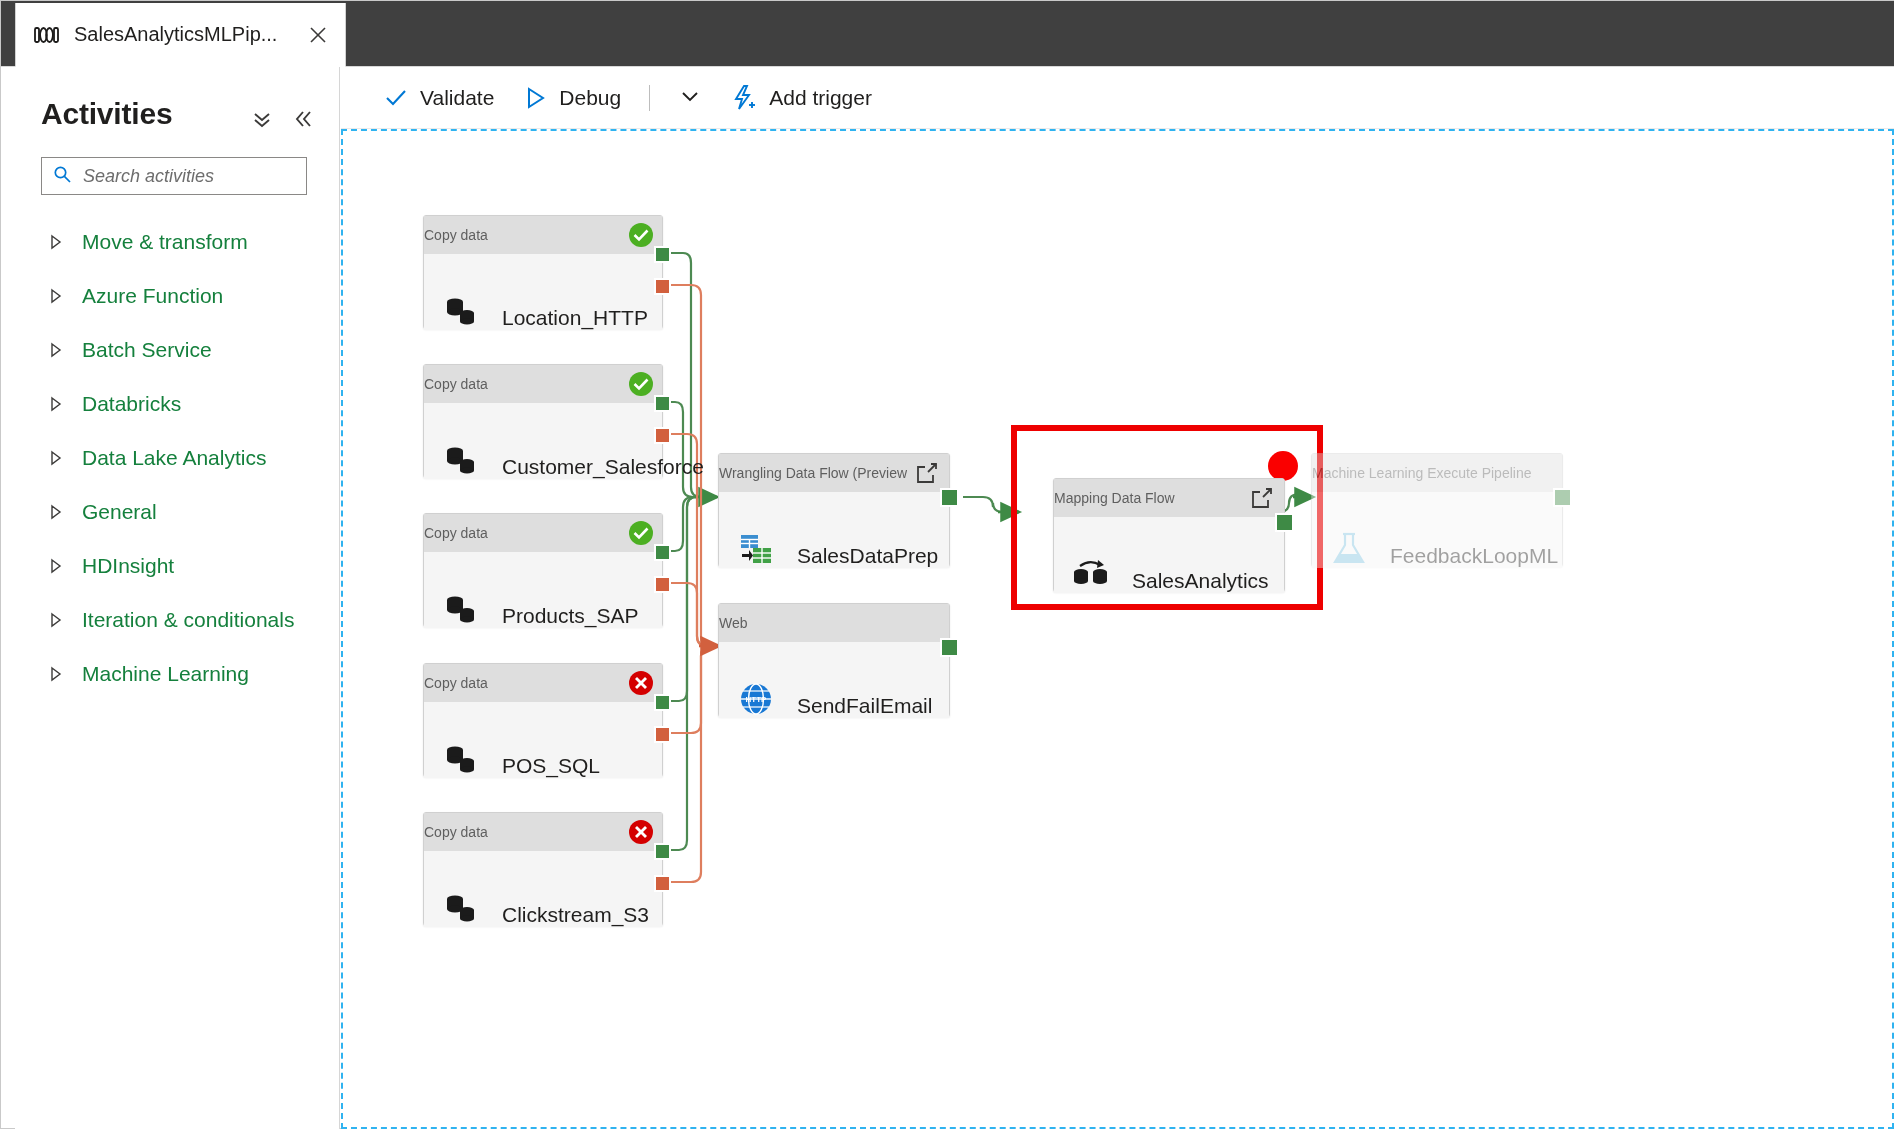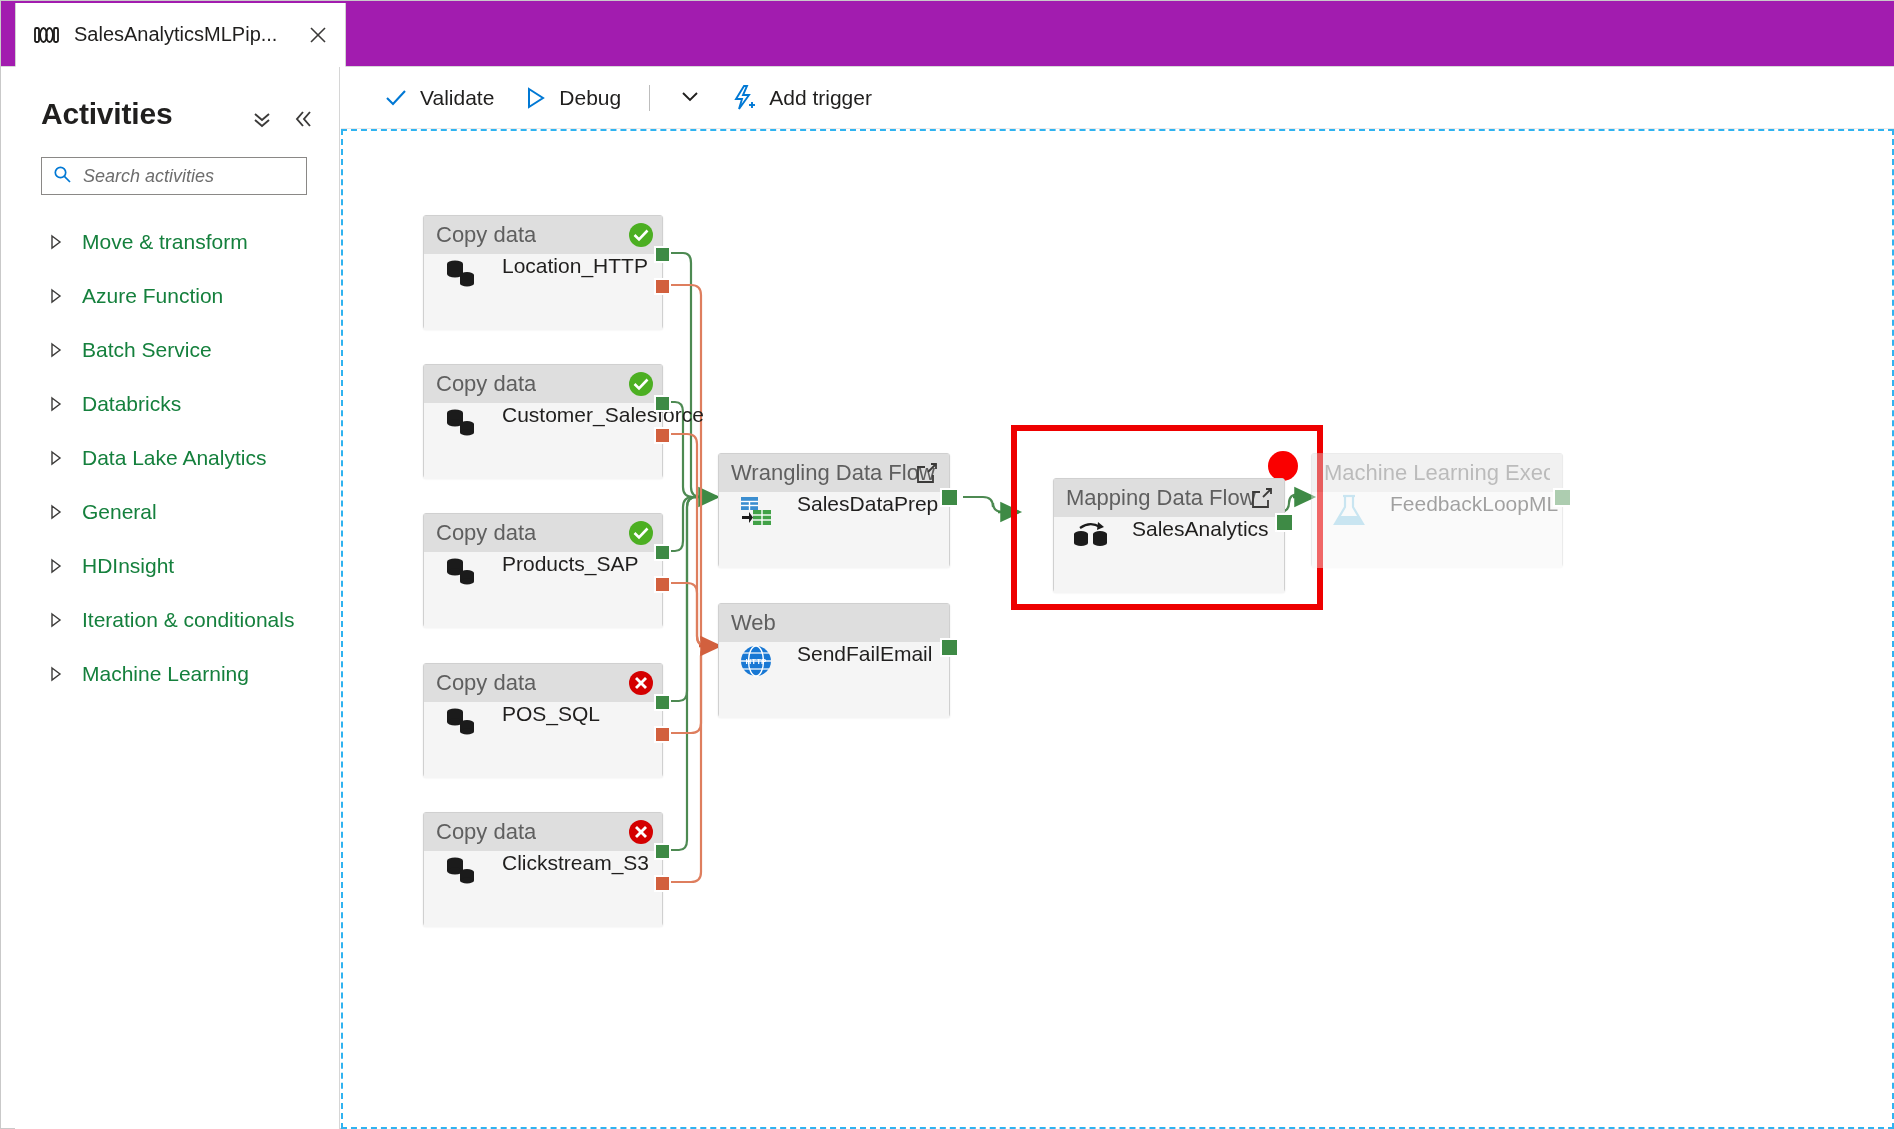--- a/index.html
+++ b/index.html
@@ -14,21 +14,21 @@
     position: relative;
     width: 1894px; height: 1129px;
     background: #ffffff;
     border: 1px solid #c9c9c9;
   }
 
   
   .tabstrip {
     position: absolute; left: 0; top: 0;
     width: 1894px; height: 66px;
-    background: #a21caf;
+    background: #404040;
     border-bottom: 1px solid #d8d8d8;
   }
   .tab {
     position: absolute; left: 14px; top: 2px;
     height: 64px; min-width: 300px;
     background: #ffffff;
     border: 1px solid #d2d2d2;
     border-bottom: 1px solid #ffffff;
     border-top: none;
     display: flex; align-items: center;
@@ -138,30 +138,30 @@
     position: absolute;
     background: #f5f5f5;
     border: 1px solid #d0d0d0;
     border-radius: 3px;
     box-shadow: 0 1px 2px rgba(0,0,0,0.10);
   }
   .node-head {
     height: 38px;
     background: #dedede;
     display: flex; align-items: center;
-    padding: 0 12px;
-    font-size: 22px;
+    padding: 0 0;
+    font-size: 14px;
     color: #5f5f5f;
     position: relative;
     overflow: hidden;
   }
   .node-head-text { white-space: nowrap; overflow: hidden; }
   .node-body {
     height: 76px;
-    display: flex; align-items: flex-start;
+    display: flex; align-items: flex-end;
     padding: 0 18px; gap: 22px;
     background: #f5f5f5;
   }
   .node-name { font-size: 21px; color: #201f1e; white-space: nowrap; }
   .node-ico { width: 38px; height: 38px; flex: 0 0 auto; display: flex; align-items: center; justify-content: center; }
 
   .status-badge {
     position: absolute; right: 8px; top: 50%;
     transform: translateY(-50%);
     width: 26px; height: 26px;

